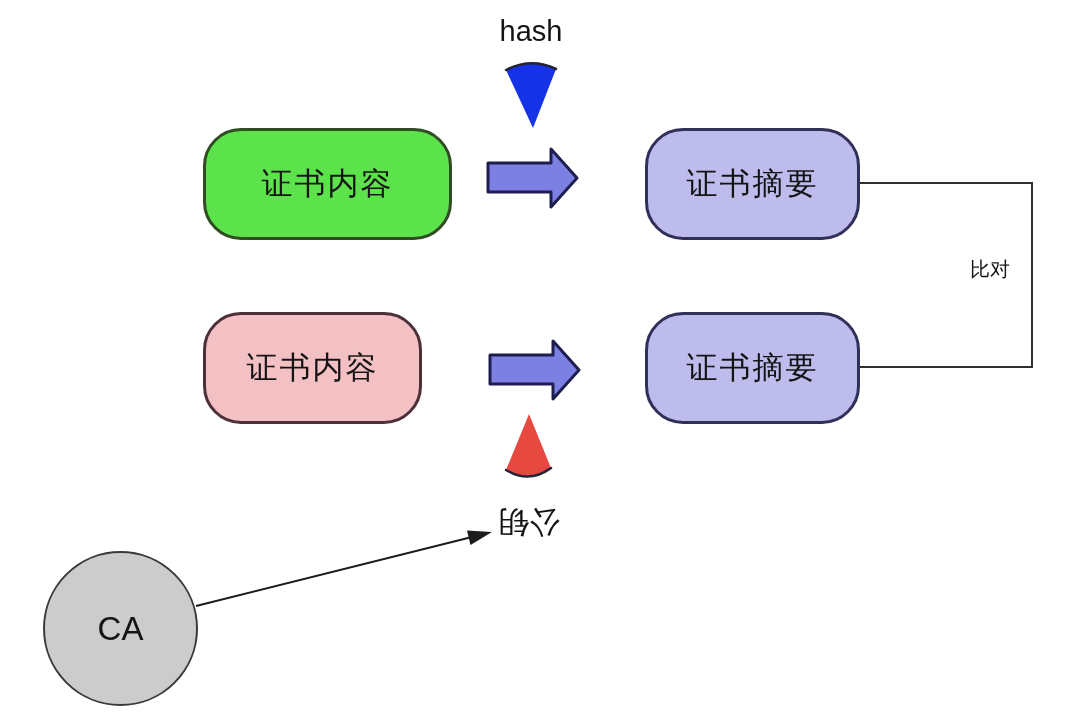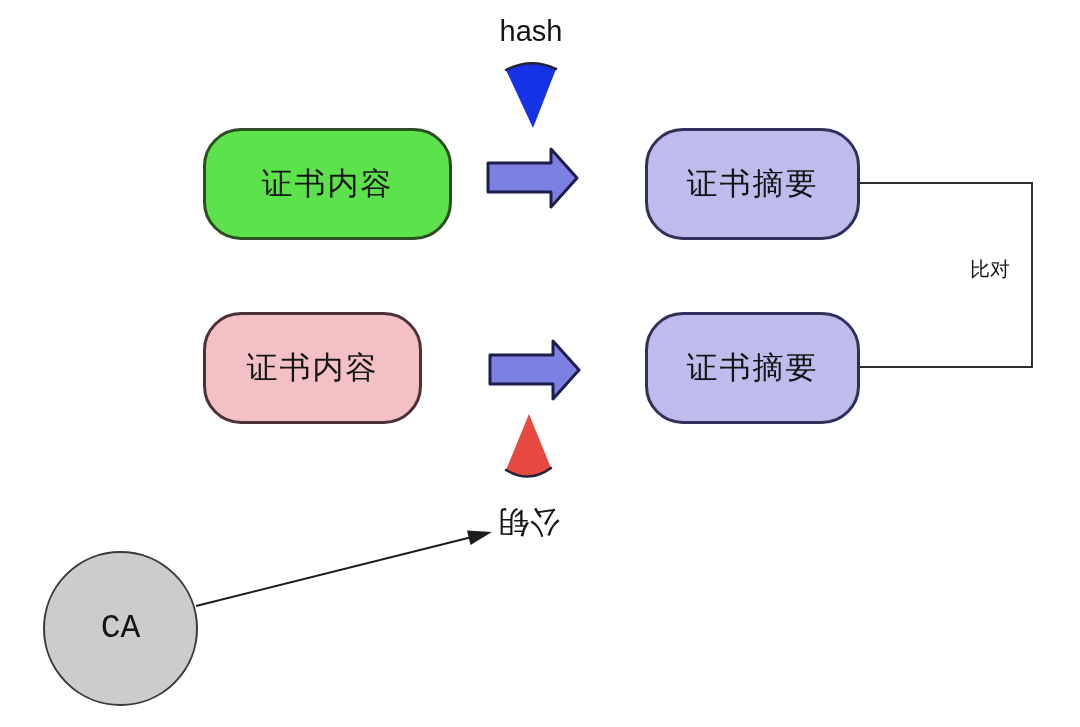--- a/index.html
+++ b/index.html
@@ -94,21 +94,20 @@
     left: 43px; top: 551px; width: 155px; height: 155px;
     box-sizing: border-box;
     border-radius: 50%;
     background: var(--ca-circle-fill, #cccccc);
     border: 2.5px solid var(--ca-circle-border, #3a3a3a);
     display: flex;
     align-items: center;
     justify-content: center;
     font-size: 33px;
     z-index: 1;
-    font-family: Liberation Mono, monospace;
   }
   .watermark {
     position: absolute;
     right: 22px; top: 686px;
     font-size: 17px;
     color: var(--watermark, #b9b9b9);
     letter-spacing: 1px;
     z-index: 1;
   }
 </style>

